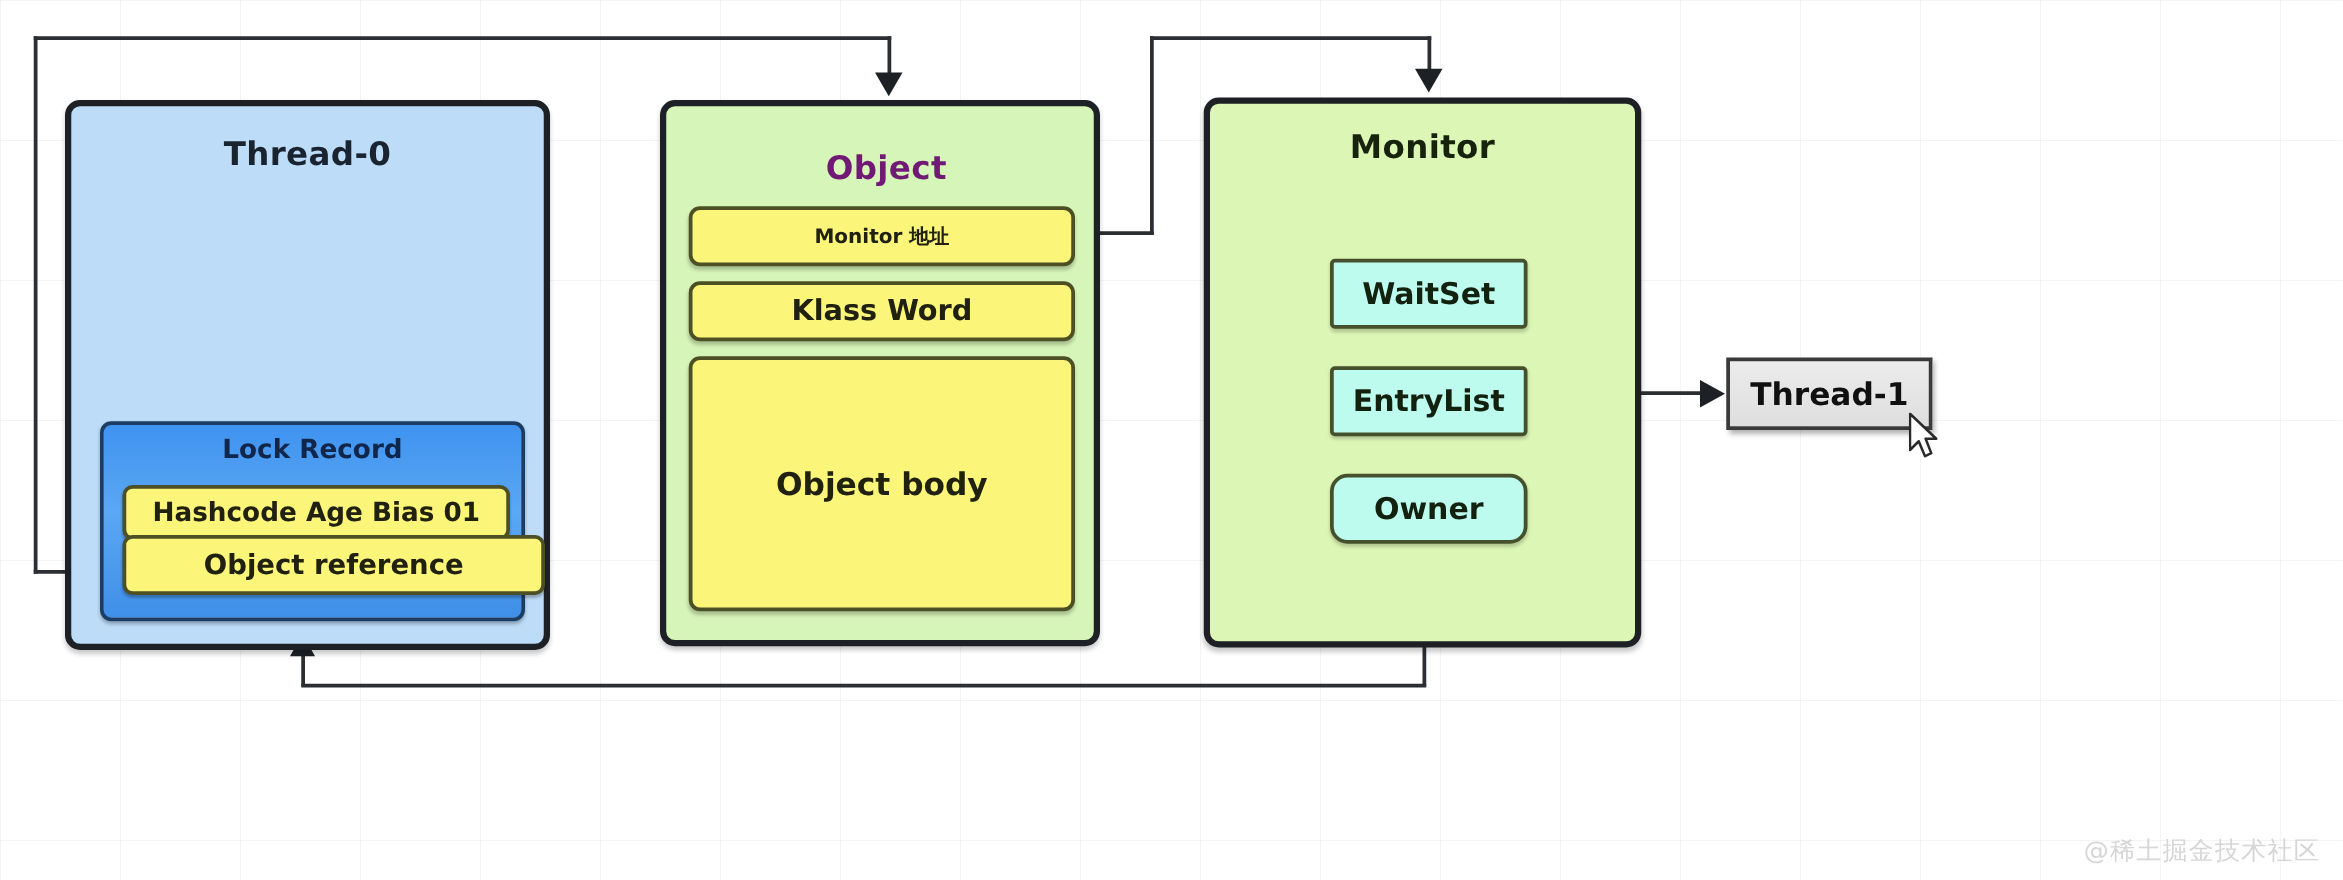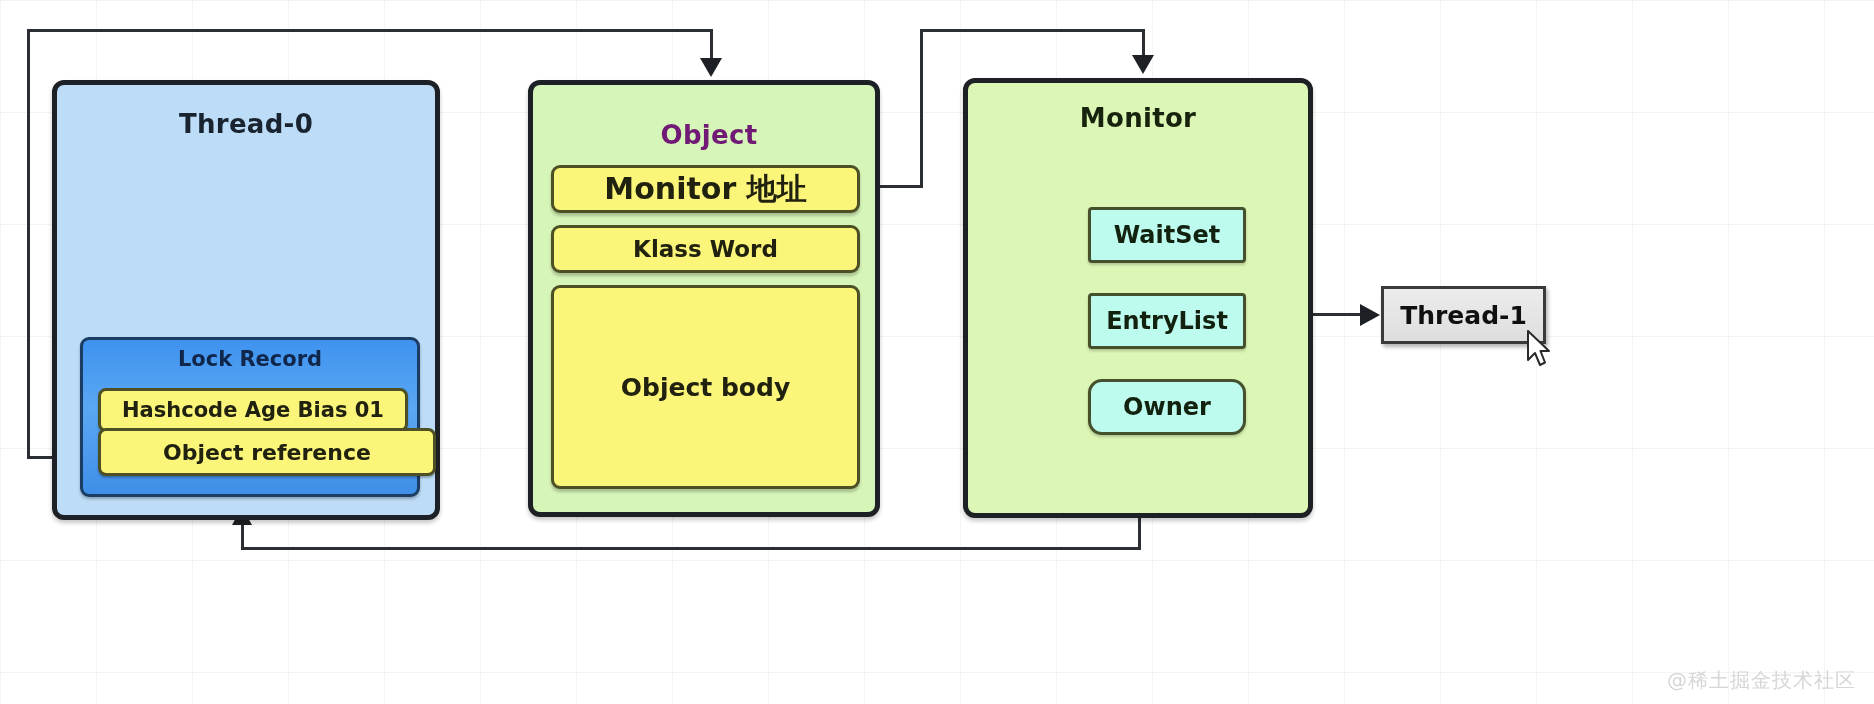--- a/index.html
+++ b/index.html
@@ -56,37 +56,36 @@
     background:#d6f5b8;
   }
   #objectbox .panel-title{top:35px;font-size:26px;color:#701a75;margin-left:10px;}
   .obj-row{
     position:absolute;box-sizing:border-box;
     background:#fbf579;border:3px solid #4d5024;border-radius:9px;
     display:flex;align-items:center;justify-content:center;
     font-weight:bold;color:#20210f;
     box-shadow:0 3px 3px rgba(0,0,0,.22);
   }
-  #obj-addr{left:18px;top:80px;width:309px;height:48px;font-size:30px;}
+  #obj-addr{left:18px;top:80px;width:309px;height:48px;font-size:16px;}
   #obj-klass{left:18px;top:140px;width:309px;height:48px;font-size:23px;}
   #obj-body{left:18px;top:200px;width:309px;height:204px;font-size:25px;}
   
   #monitorbox{
     left:963px;top:78px;width:350px;height:440px;
     background:#dcf6b5;
     padding-left:14px;
   }
   #monitorbox .panel-title{top:20px;font-size:26px;color:#17230d;}
   .mon-row{
     position:absolute;box-sizing:border-box;
     background:#befbef;border:3px solid #44512c;border-radius:4px;
     display:flex;align-items:center;justify-content:center;
     font-weight:bold;color:#13210f;font-size:24px;
     box-shadow:0 2px 3px rgba(0,0,0,.2);
-    margin-left:24px;
   }
   #mon-waitset{left:96px;top:124px;width:158px;height:56px;}
   #mon-entrylist{left:96px;top:210px;width:158px;height:56px;}
   #mon-owner{left:96px;top:296px;width:158px;height:56px;border-radius:14px;}
   
   #thread1{
     position:absolute;box-sizing:border-box;
     left:1381px;top:286px;width:165px;height:58px;
     background:linear-gradient(180deg,#ececec 0%,#dedede 100%);
     border:3px solid #3a3a3a;

